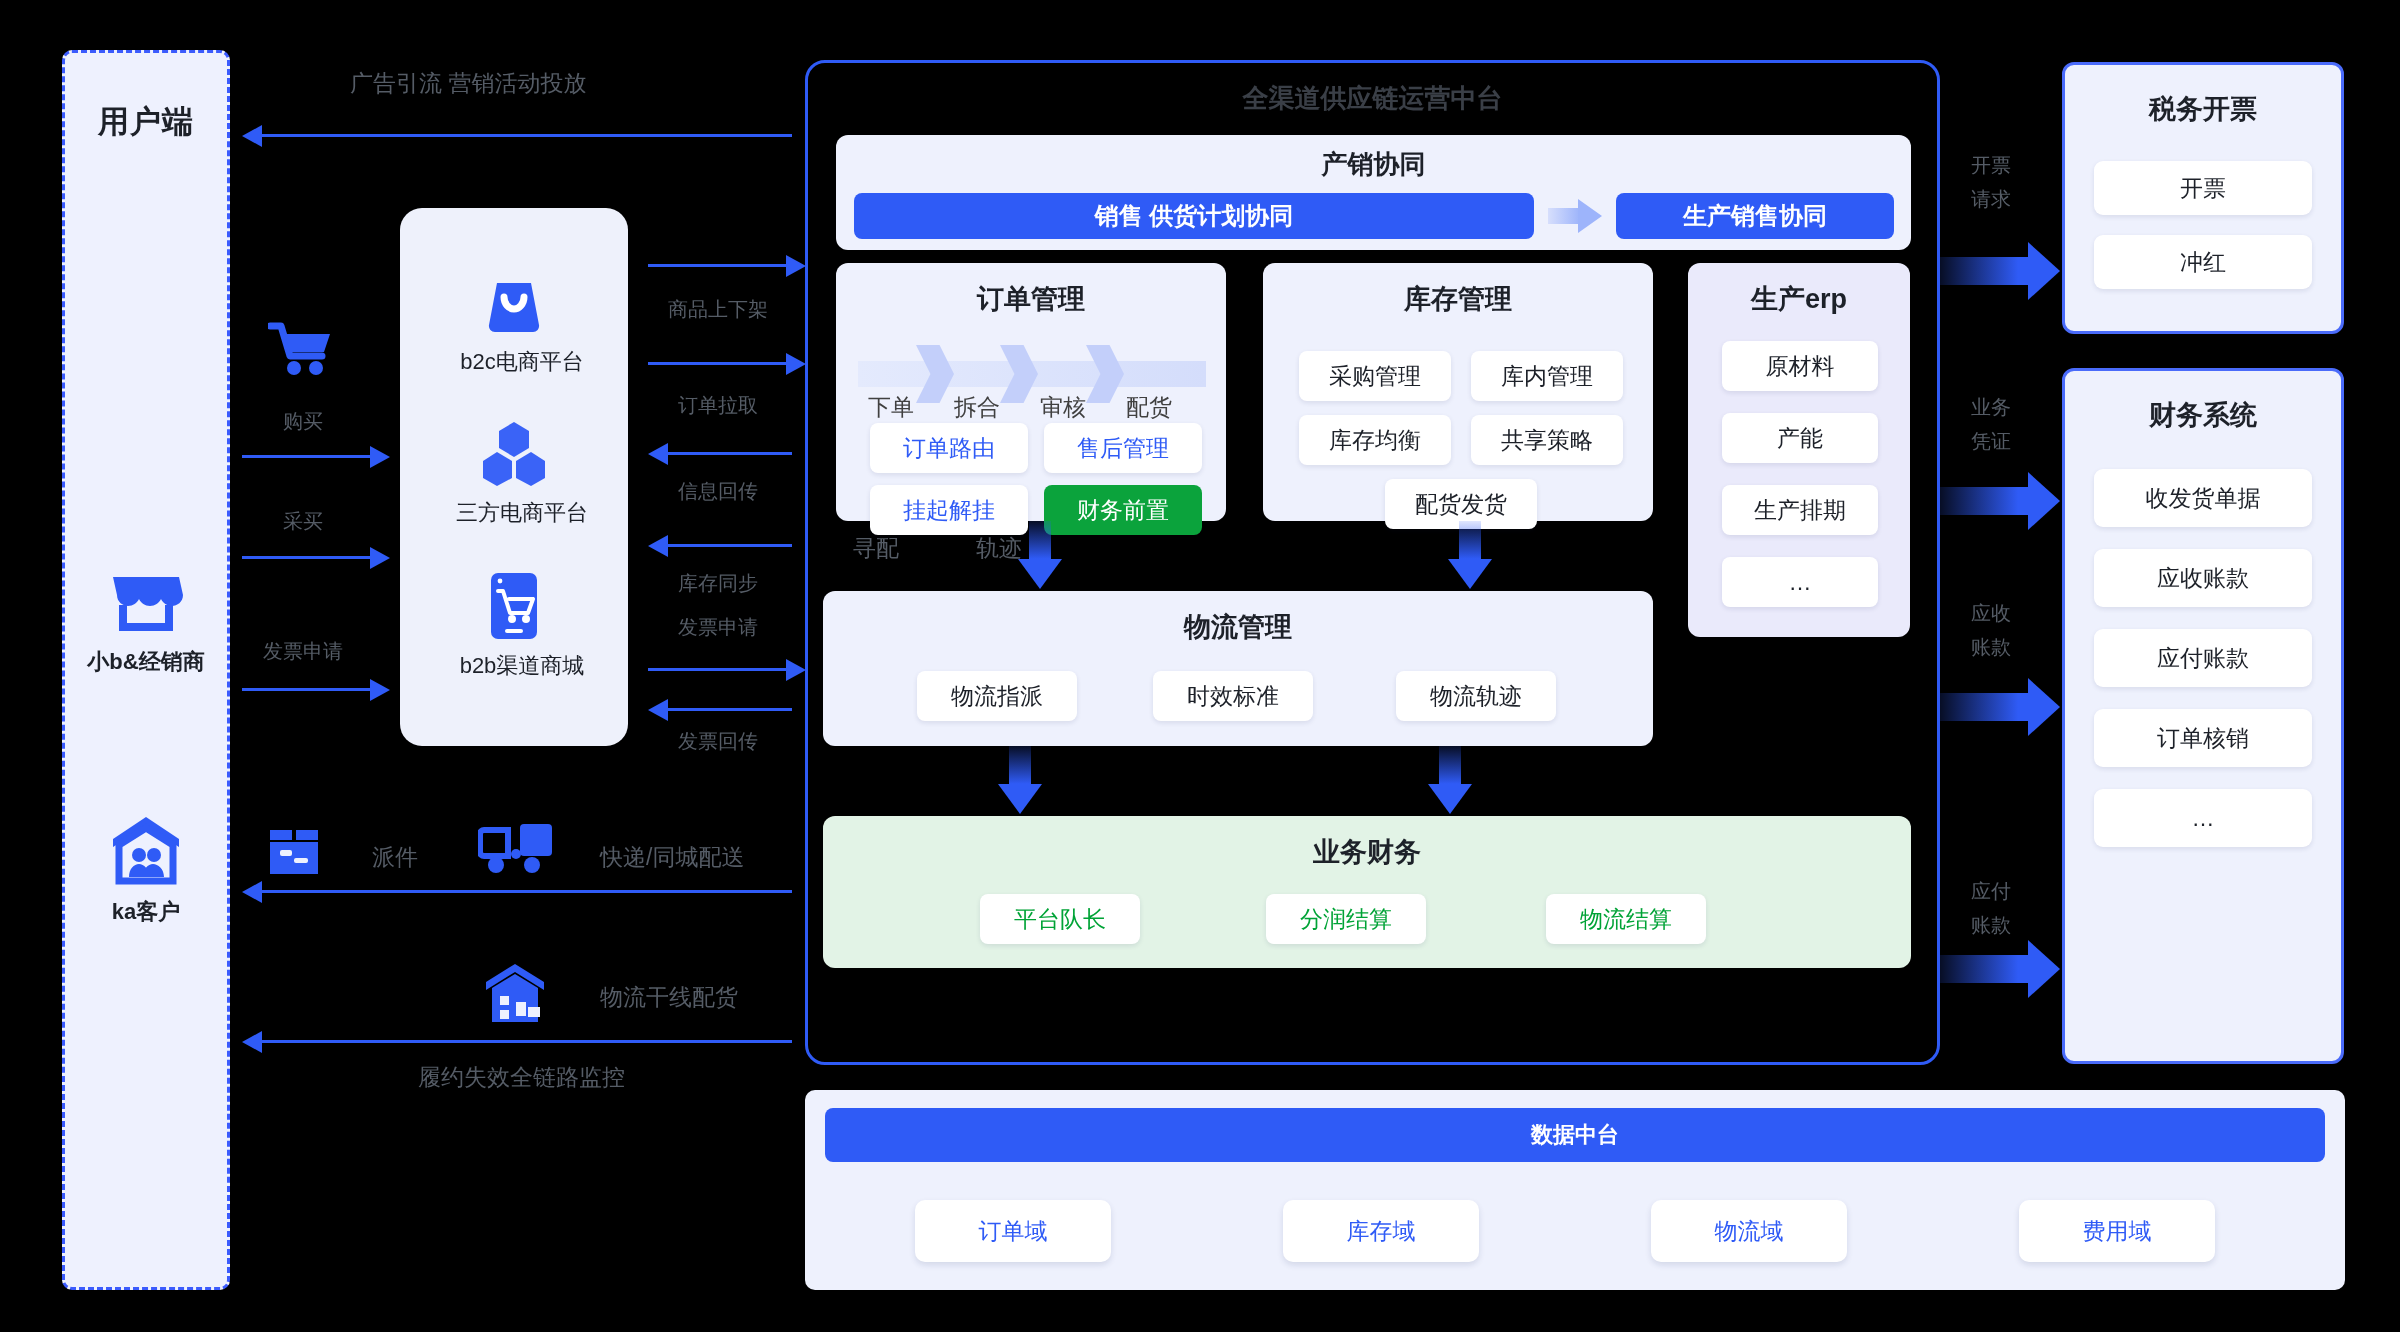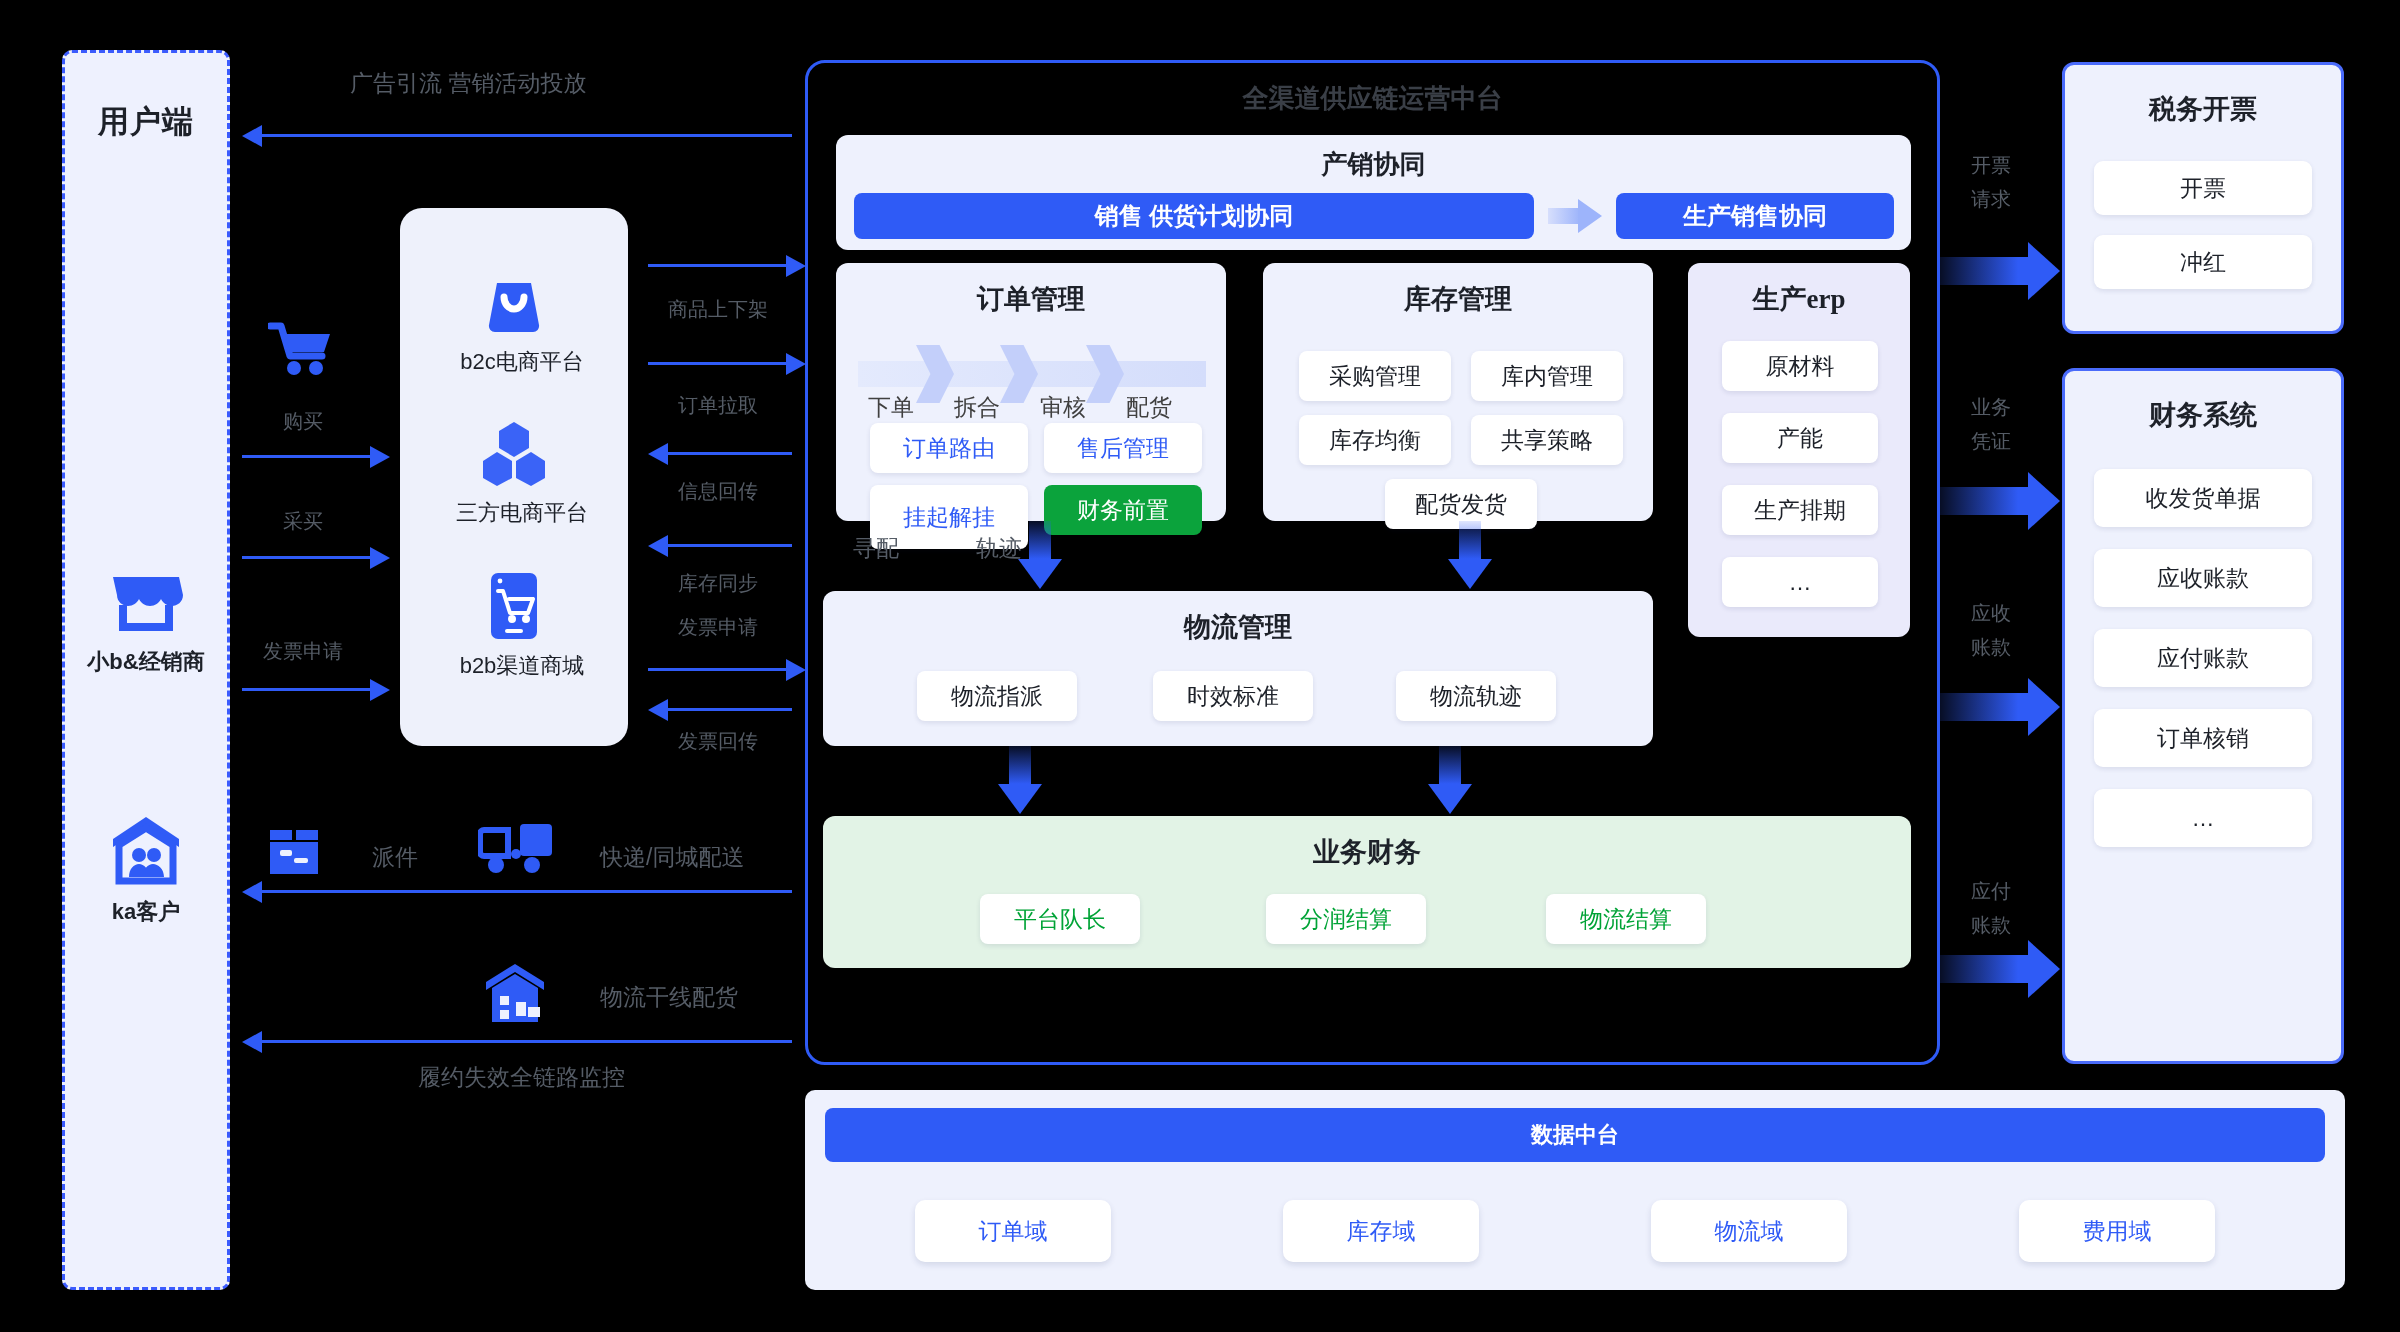--- a/index.html
+++ b/index.html
@@ -58,21 +58,21 @@
   #center-platform {
     left: 805px; top: 60px; width: 1135px; height: 1005px;
     border: 3px solid #2f5bf6; border-radius: 20px;
   }
   #center-title {
     position: absolute; left: 0; top: 18px; width: 100%;
     text-align: center; font-size: 26px; font-weight: 700; color: #3a3f47;
   }
   .panel { position: absolute; background: #eef1fd; border-radius: 12px; }
   .panel-title {
-    text-align: center; font-weight: 700; color: #1d2129; font-family: Liberation Serif, serif;
+    text-align: center; font-weight: 700; color: #1d2129;
   }
   .tag {
     background: #fff; border-radius: 8px;
     display: flex; align-items: center; justify-content: center;
     box-shadow: 0 2px 5px rgba(20,30,80,.10);
     font-size: 23px; color: #1d2129; white-space: nowrap;
   }
   .tag.blue { color: #2f5bf6; }
   .tag.green-txt { color: #00a336; }
   .tag.green-fill { background: #0ba33c; color: #fff; box-shadow: none; }
@@ -341,21 +341,21 @@
         <span class="chev" style="left:142px;"></span>
         <span class="chev" style="left:228px;"></span>
         <span class="chev-txt" style="left:10px; top:17px;">下单</span>
         <span class="chev-txt" style="left:96px; top:17px;">拆合</span>
         <span class="chev-txt" style="left:182px; top:17px;">审核</span>
         <span class="chev-txt" style="left:268px; top:17px;">配货</span>
       </div>
 
       <div class="tag blue" style="position:absolute; left:34px; top:160px; width:158px; height:50px;">订单路由</div>
       <div class="tag blue" style="position:absolute; left:208px; top:160px; width:158px; height:50px;">售后管理</div>
-      <div class="tag blue" style="position:absolute; left:34px; top:222px; width:158px; height:64px;">挂起解挂</div>
+      <div class="tag blue" style="position:absolute; left:34px; top:222px; width:158px; height:50px;">挂起解挂</div>
       <div class="tag green-fill" style="position:absolute; left:208px; top:222px; width:158px; height:50px;">财务前置</div>
     </div>
 
     <div class="panel" style="left:455px; top:200px; width:390px; height:258px;">
       <div class="panel-title" style="font-size:27px; margin-top:18px;">库存管理</div>
       <div class="tag" style="position:absolute; left:36px; top:88px; width:152px; height:50px;">采购管理</div>
       <div class="tag" style="position:absolute; left:208px; top:88px; width:152px; height:50px;">库内管理</div>
       <div class="tag" style="position:absolute; left:36px; top:152px; width:152px; height:50px;">库存均衡</div>
       <div class="tag" style="position:absolute; left:208px; top:152px; width:152px; height:50px;">共享策略</div>
       <div class="tag" style="position:absolute; left:122px; top:216px; width:152px; height:50px;">配货发货</div>

